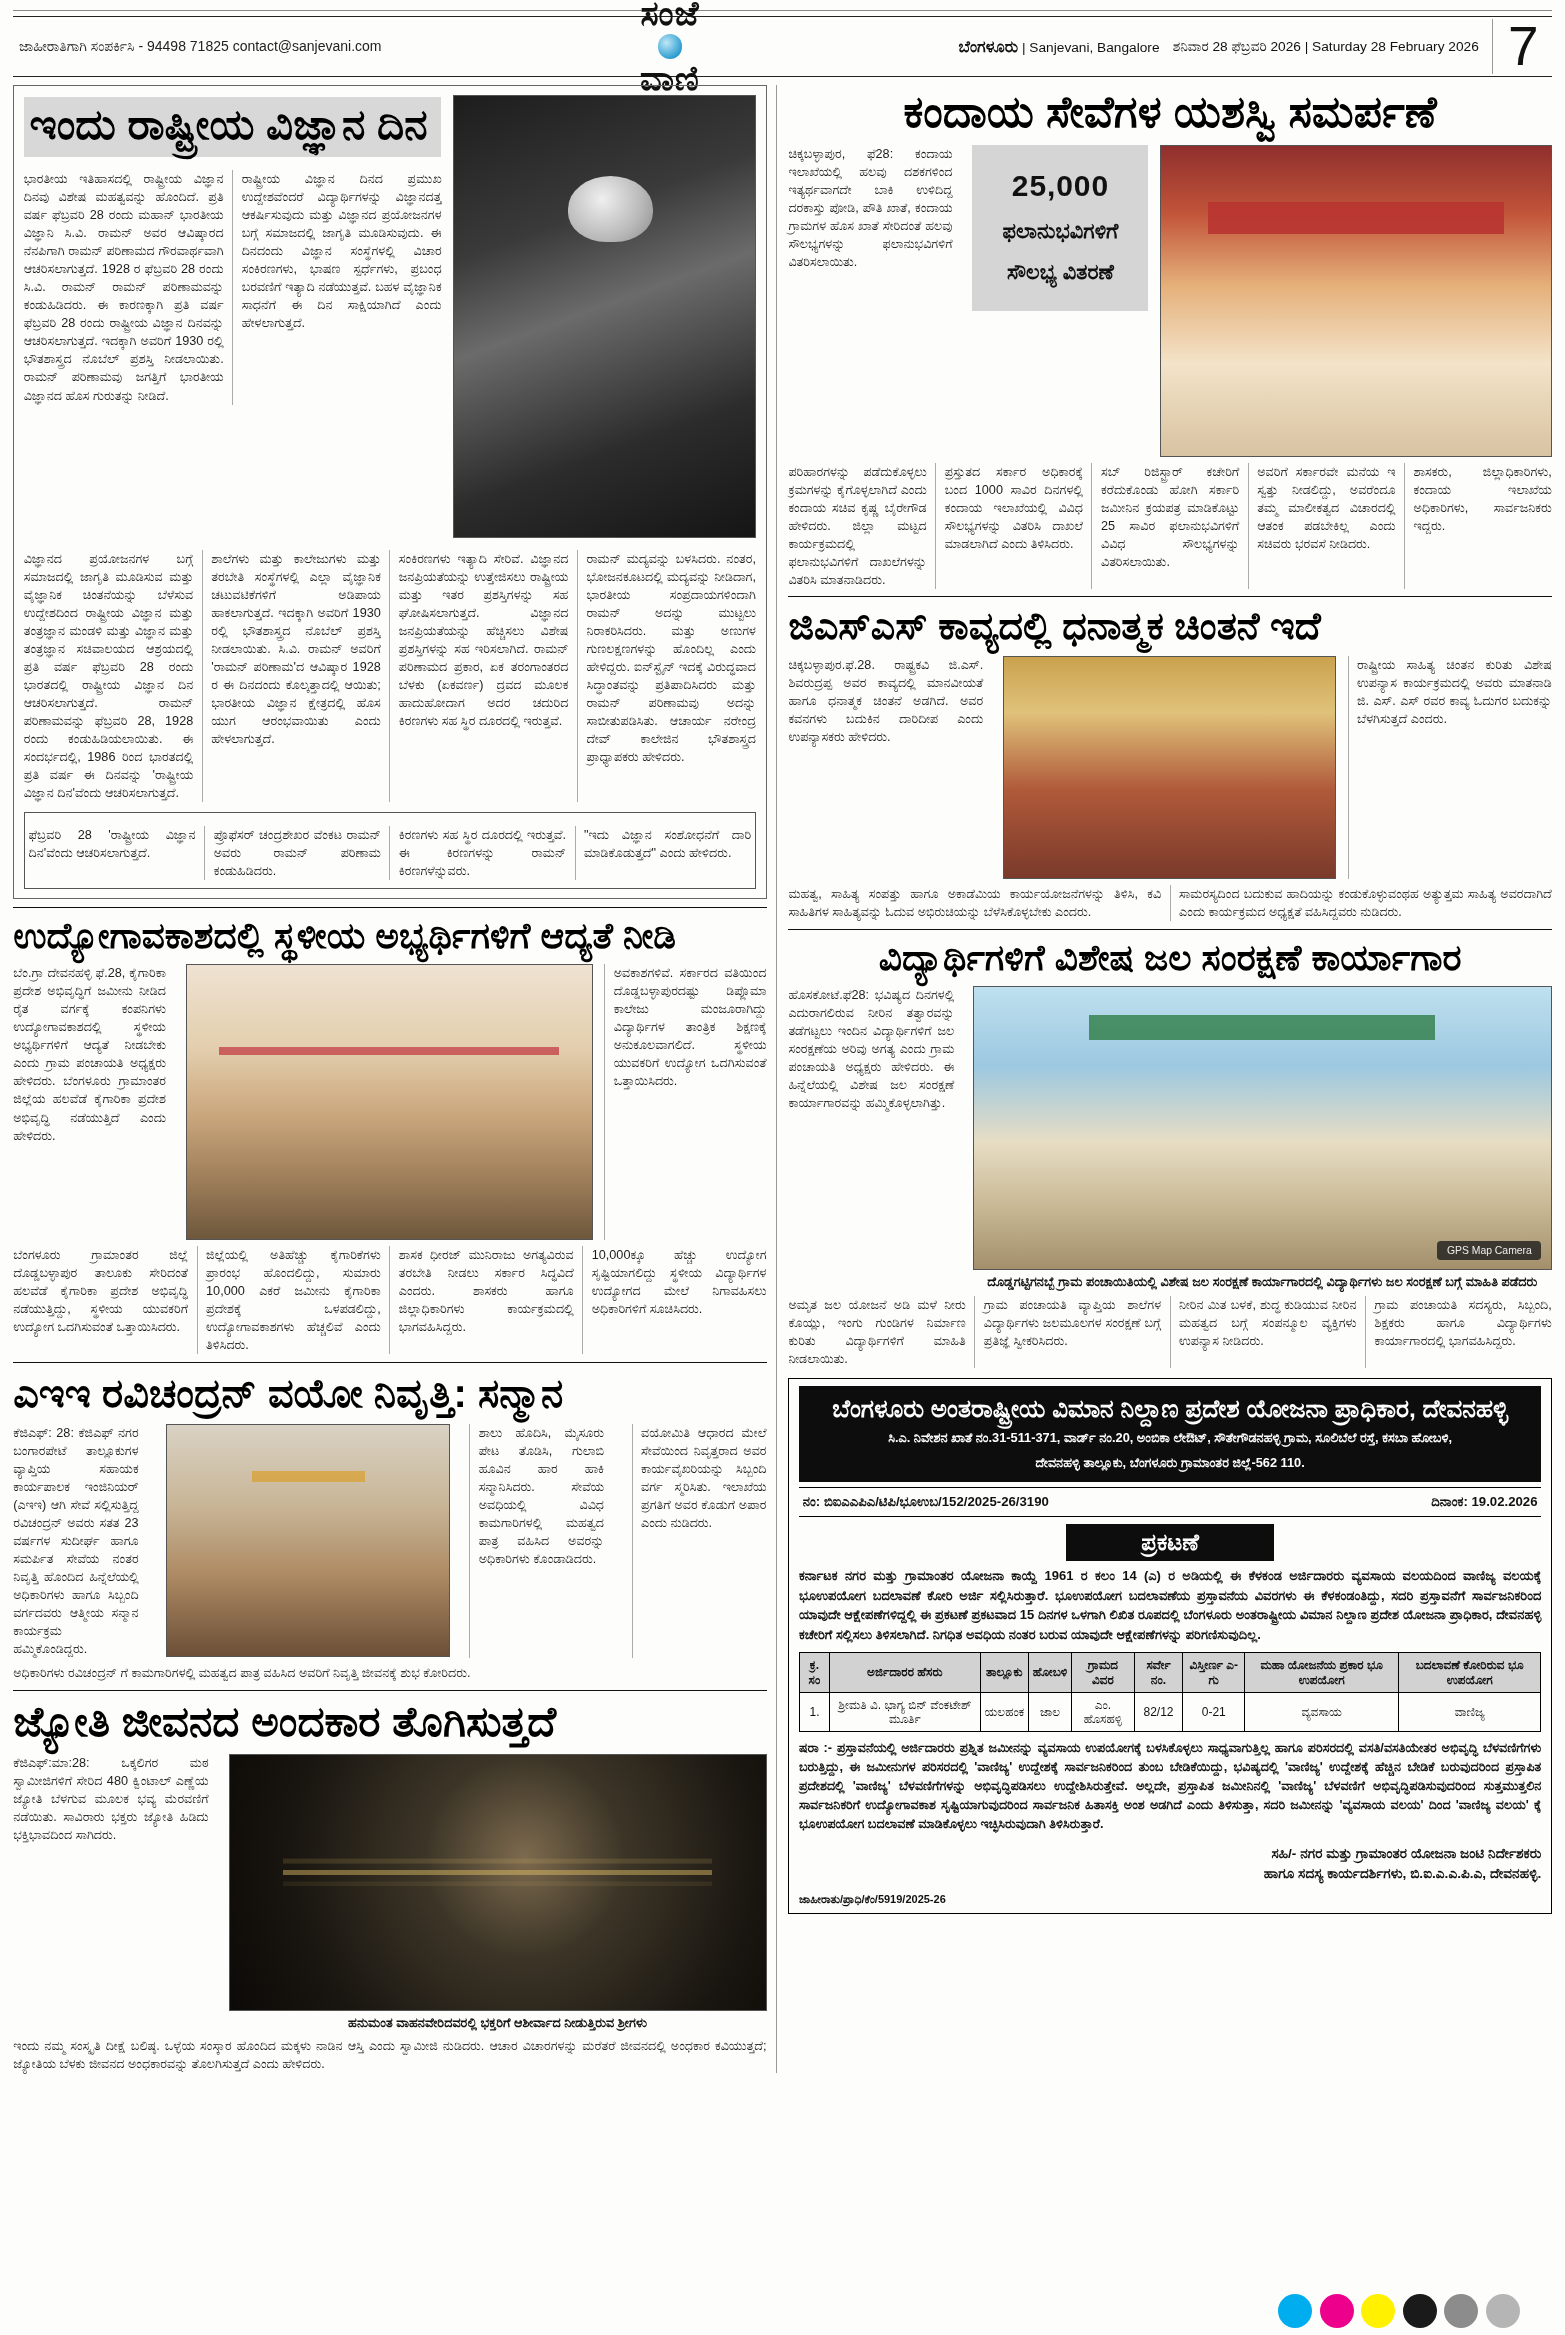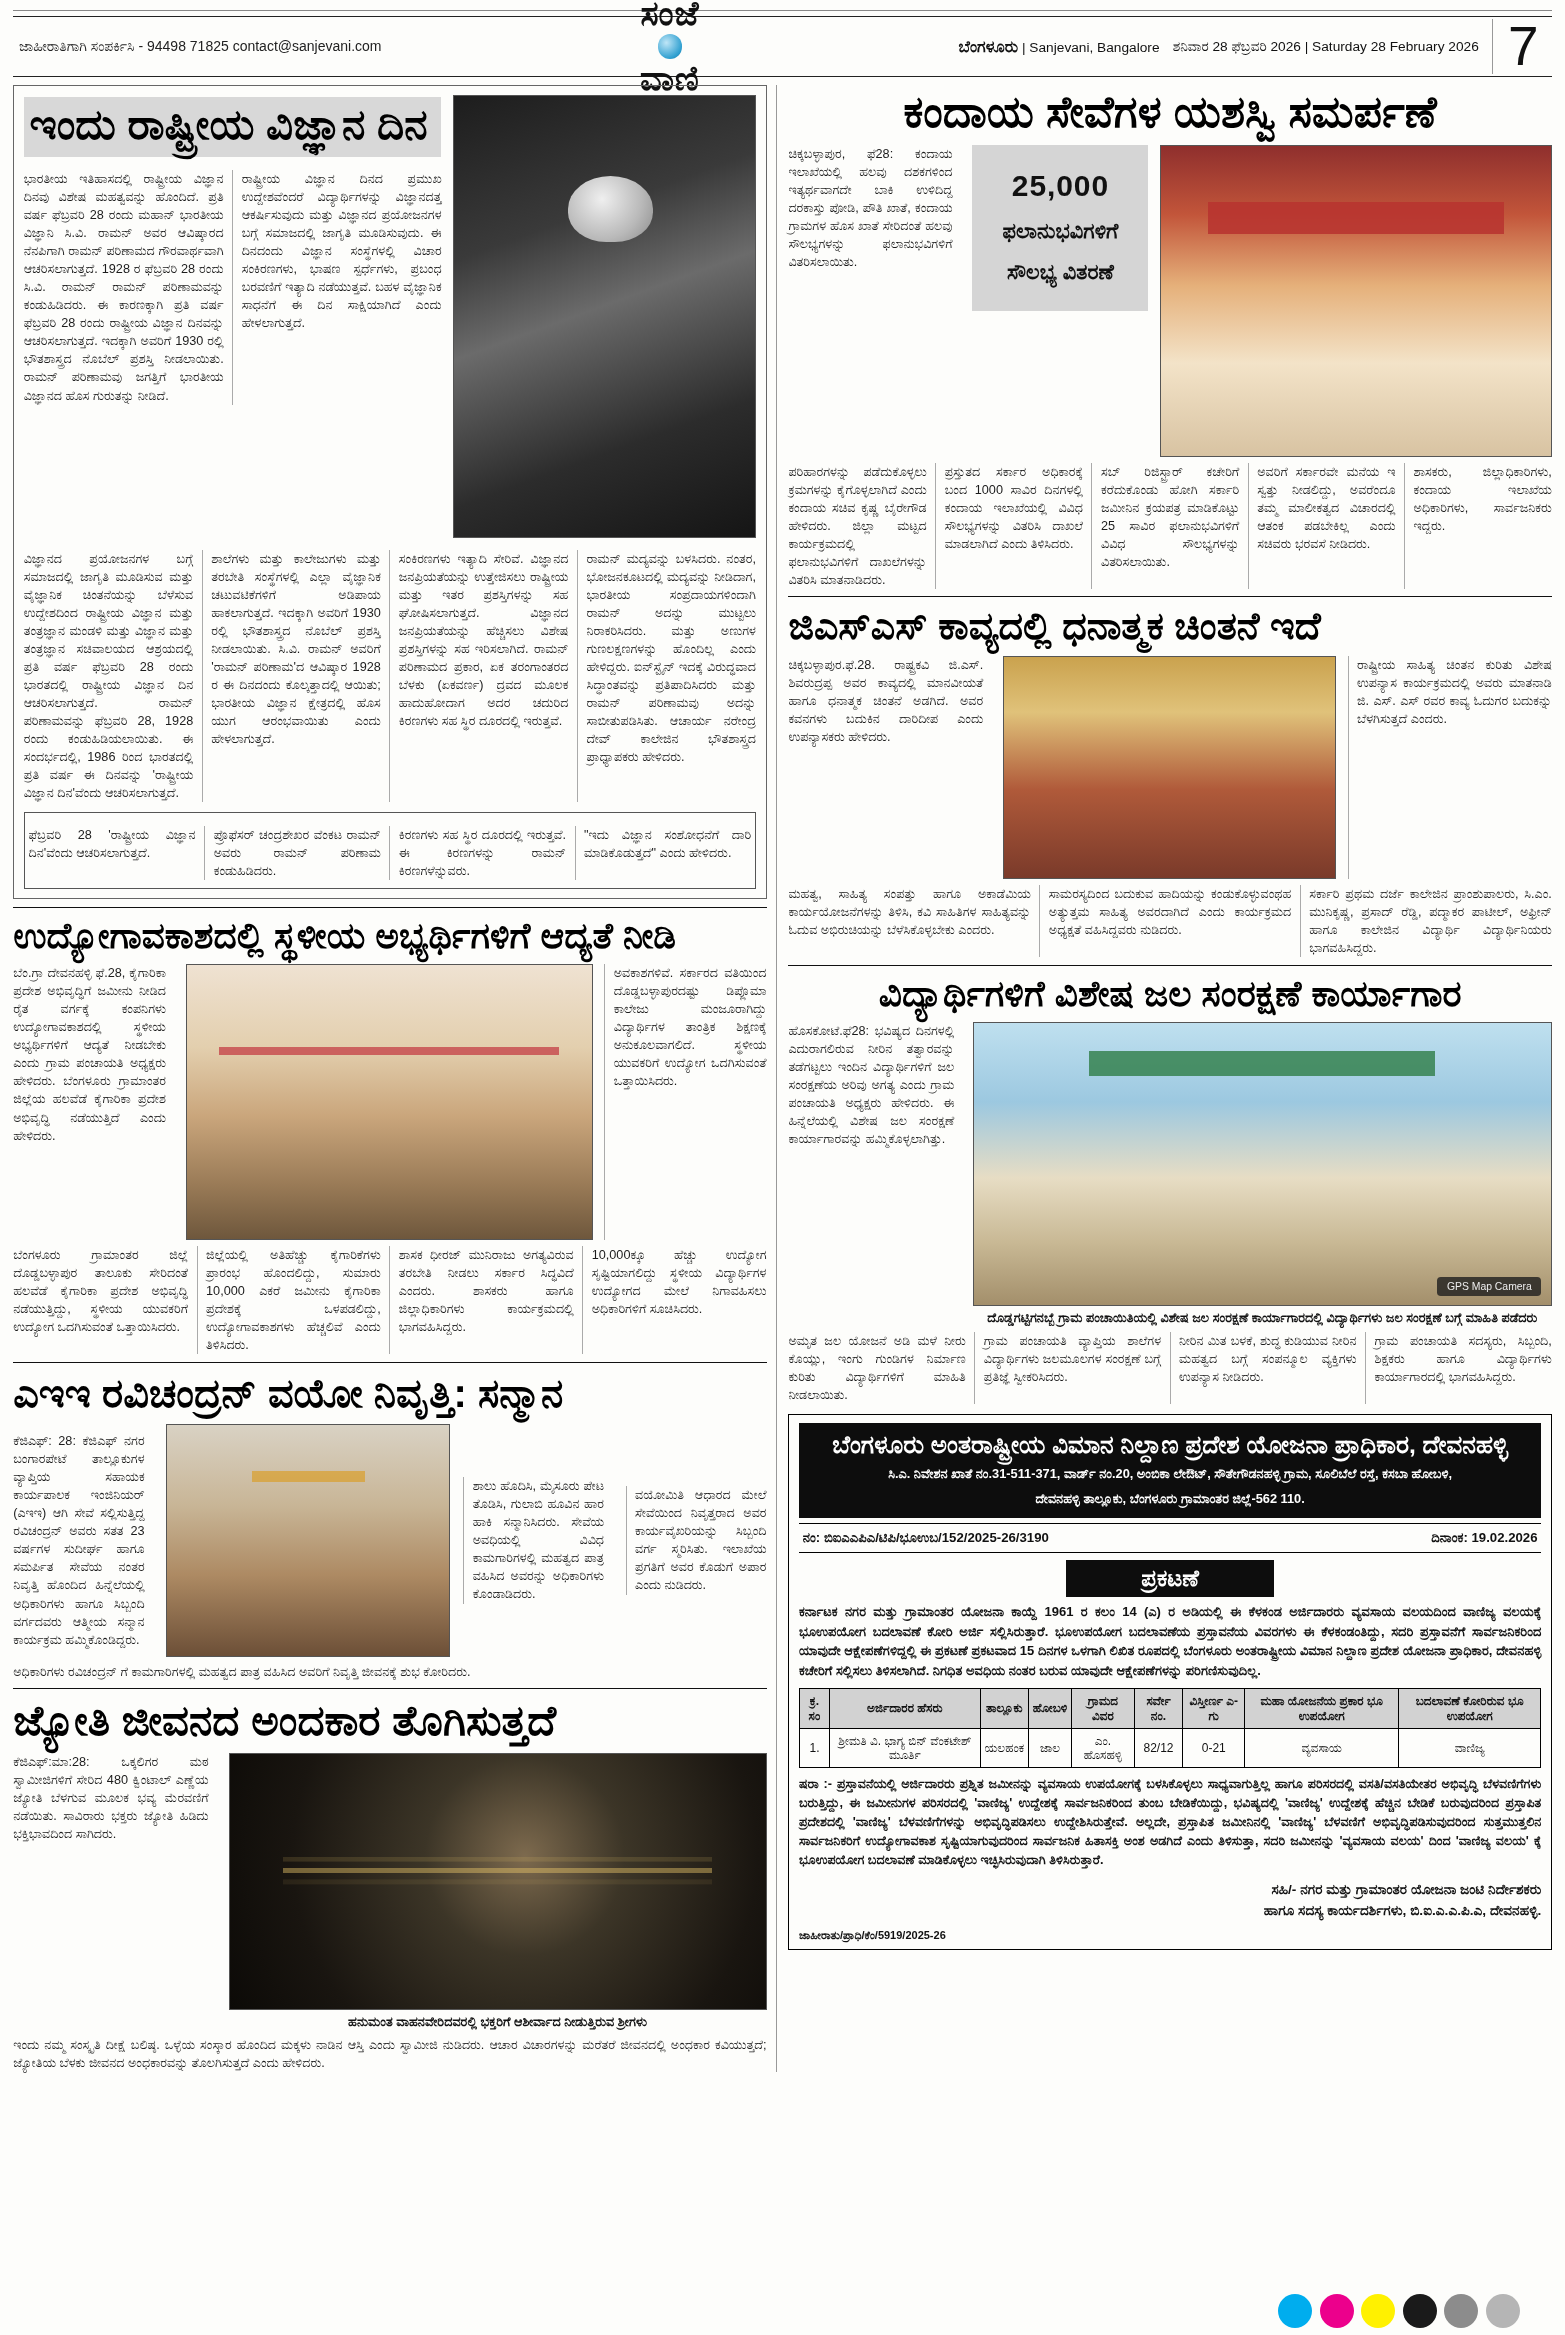--- a/index.html
+++ b/index.html
@@ -153,21 +153,21 @@
           <div class="tc">ಜಿಲ್ಲೆಯಲ್ಲಿ ಅತಿಹೆಚ್ಚು ಕೈಗಾರಿಕೆಗಳು ಪ್ರಾರಂಭ ಹೊಂದಲಿದ್ದು, ಸುಮಾರು 10,000 ಎಕರೆ ಜಮೀನು ಕೈಗಾರಿಕಾ ಪ್ರದೇಶಕ್ಕೆ ಒಳಪಡಲಿದ್ದು, ಉದ್ಯೋಗಾವಕಾಶಗಳು ಹೆಚ್ಚಲಿವೆ ಎಂದು ತಿಳಿಸಿದರು.</div>
           <div class="tc">ಶಾಸಕ ಧೀರಜ್ ಮುನಿರಾಜು ಅಗತ್ಯವಿರುವ ತರಬೇತಿ ನೀಡಲು ಸರ್ಕಾರ ಸಿದ್ಧವಿದೆ ಎಂದರು. ಶಾಸಕರು ಹಾಗೂ ಜಿಲ್ಲಾಧಿಕಾರಿಗಳು ಕಾರ್ಯಕ್ರಮದಲ್ಲಿ ಭಾಗವಹಿಸಿದ್ದರು.</div>
           <div class="tc">10,000ಕ್ಕೂ ಹೆಚ್ಚು ಉದ್ಯೋಗ ಸೃಷ್ಟಿಯಾಗಲಿದ್ದು ಸ್ಥಳೀಯ ವಿದ್ಯಾರ್ಥಿಗಳ ಉದ್ಯೋಗದ ಮೇಲೆ ನಿಗಾವಹಿಸಲು ಅಧಿಕಾರಿಗಳಿಗೆ ಸೂಚಿಸಿದರು.</div>
         </div>
       </div>
 
       <hr class="cutline">
 
       <div>
         <div class="headline" style="font-size:40px;">ಎಇಇ ರವಿಚಂದ್ರನ್ ವಯೋ ನಿವೃತ್ತಿ: ಸನ್ಮಾನ</div>
-        <div style="display:flex;gap:13px;align-items:center;">
+        <div style="display:flex;gap:19px;">
           <div class="tc" style="flex:1;">ಕೆಜಿಎಫ್: 28: ಕೆಜಿಎಫ್ ನಗರ ಬಂಗಾರಪೇಟೆ ತಾಲ್ಲೂಕುಗಳ ವ್ಯಾಪ್ತಿಯ ಸಹಾಯಕ ಕಾರ್ಯಪಾಲಕ ಇಂಜಿನಿಯರ್ (ಎಇಇ) ಆಗಿ ಸೇವೆ ಸಲ್ಲಿಸುತ್ತಿದ್ದ ರವಿಚಂದ್ರನ್ ಅವರು ಸತತ 23 ವರ್ಷಗಳ ಸುದೀರ್ಘ ಹಾಗೂ ಸಮರ್ಪಿತ ಸೇವೆಯ ನಂತರ ನಿವೃತ್ತಿ ಹೊಂದಿದ ಹಿನ್ನೆಲೆಯಲ್ಲಿ ಅಧಿಕಾರಿಗಳು ಹಾಗೂ ಸಿಬ್ಬಂದಿ ವರ್ಗದವರು ಆತ್ಮೀಯ ಸನ್ಮಾನ ಕಾರ್ಯಕ್ರಮ ಹಮ್ಮಿಕೊಂಡಿದ್ದರು.</div>
           <div class="photo ph-retire"></div>
           <div class="tc" style="flex:1;border-left:0.9px solid #aaa;">ಶಾಲು ಹೊದಿಸಿ, ಮೈಸೂರು ಪೇಟ ತೊಡಿಸಿ, ಗುಲಾಬಿ ಹೂವಿನ ಹಾರ ಹಾಕಿ ಸನ್ಮಾನಿಸಿದರು. ಸೇವೆಯ ಅವಧಿಯಲ್ಲಿ ವಿವಿಧ ಕಾಮಗಾರಿಗಳಲ್ಲಿ ಮಹತ್ವದ ಪಾತ್ರ ವಹಿಸಿದ ಅವರನ್ನು ಅಧಿಕಾರಿಗಳು ಕೊಂಡಾಡಿದರು.</div>
           <div class="tc" style="flex:1;border-left:0.9px solid #aaa;">ವಯೋಮಿತಿ ಆಧಾರದ ಮೇಲೆ ಸೇವೆಯಿಂದ ನಿವೃತ್ತರಾದ ಅವರ ಕಾರ್ಯವೈಖರಿಯನ್ನು ಸಿಬ್ಬಂದಿ ವರ್ಗ ಸ್ಮರಿಸಿತು. ಇಲಾಖೆಯ ಪ್ರಗತಿಗೆ ಅವರ ಕೊಡುಗೆ ಅಪಾರ ಎಂದು ನುಡಿದರು.</div>
         </div>
         <div class="tcols">
           <div class="tc">ಅಧಿಕಾರಿಗಳು ರವಿಚಂದ್ರನ್ ಗೆ ಕಾಮಗಾರಿಗಳಲ್ಲಿ ಮಹತ್ವದ ಪಾತ್ರ ವಹಿಸಿದ ಅವರಿಗೆ ನಿವೃತ್ತಿ ಜೀವನಕ್ಕೆ ಶುಭ ಕೋರಿದರು.</div>
         </div>
       </div>
 
@@ -215,21 +215,20 @@
       <div>
         <div class="headline" style="font-size:38px;">ಜಿಎಸ್‌ಎಸ್ ಕಾವ್ಯದಲ್ಲಿ ಧನಾತ್ಮಕ ಚಿಂತನೆ ಇದೆ</div>
         <div style="display:flex;gap:11.4px;">
           <div class="tc" style="flex:1;">ಚಿಕ್ಕಬಳ್ಳಾಪುರ.ಫೆ.28. ರಾಷ್ಟ್ರಕವಿ ಜಿ.ಎಸ್. ಶಿವರುದ್ರಪ್ಪ ಅವರ ಕಾವ್ಯದಲ್ಲಿ ಮಾನವೀಯತೆ ಹಾಗೂ ಧನಾತ್ಮಕ ಚಿಂತನೆ ಅಡಗಿದೆ. ಅವರ ಕವನಗಳು ಬದುಕಿನ ದಾರಿದೀಪ ಎಂದು ಉಪನ್ಯಾಸಕರು ಹೇಳಿದರು.</div>
           <div class="photo ph-gss"></div>
           <div class="tc" style="flex:1;border-left:0.9px solid #aaa;">ರಾಷ್ಟ್ರೀಯ ಸಾಹಿತ್ಯ ಚಿಂತನ ಕುರಿತು ವಿಶೇಷ ಉಪನ್ಯಾಸ ಕಾರ್ಯಕ್ರಮದಲ್ಲಿ ಅವರು ಮಾತನಾಡಿ ಜಿ. ಎಸ್. ಎಸ್ ರವರ ಕಾವ್ಯ ಓದುಗರ ಬದುಕನ್ನು ಬೆಳಗಿಸುತ್ತದೆ ಎಂದರು.</div>
         </div>
         <div class="tcols ruled">
           <div class="tc">ಮಹತ್ವ, ಸಾಹಿತ್ಯ ಸಂಪತ್ತು ಹಾಗೂ ಅಕಾಡೆಮಿಯ ಕಾರ್ಯಯೋಜನೆಗಳನ್ನು ತಿಳಿಸಿ, ಕವಿ ಸಾಹಿತಿಗಳ ಸಾಹಿತ್ಯವನ್ನು ಓದುವ ಅಭಿರುಚಿಯನ್ನು ಬೆಳೆಸಿಕೊಳ್ಳಬೇಕು ಎಂದರು.</div>
           <div class="tc">ಸಾಮರಸ್ಯದಿಂದ ಬದುಕುವ ಹಾದಿಯನ್ನು ಕಂಡುಕೊಳ್ಳುವಂಥಹ ಅತ್ಯುತ್ತಮ ಸಾಹಿತ್ಯ ಅವರದಾಗಿದೆ ಎಂದು ಕಾರ್ಯಕ್ರಮದ ಅಧ್ಯಕ್ಷತೆ ವಹಿಸಿದ್ದವರು ನುಡಿದರು.</div>
-          <div class="tc">ಸರ್ಕಾರಿ ಪ್ರಥಮ ದರ್ಜೆ ಕಾಲೇಜಿನ ಪ್ರಾಂಶುಪಾಲರು, ಸಿ.ಎಂ. ಮುನಿಕೃಷ್ಣ, ಪ್ರಸಾದ್ ರೆಡ್ಡಿ, ಪದ್ಮಾಕರ ಪಾಟೀಲ್, ಅಫ್ರೀನ್ ಹಾಗೂ ಕಾಲೇಜಿನ ವಿದ್ಯಾರ್ಥಿ ವಿದ್ಯಾರ್ಥಿನಿಯರು ಭಾಗವಹಿಸಿದ್ದರು.</div>
         </div>
       </div>
 
       <hr class="cutline">
 
       <div>
         <div class="headline" style="font-size:36px;text-align:center;">ವಿದ್ಯಾರ್ಥಿಗಳಿಗೆ ವಿಶೇಷ ಜಲ ಸಂರಕ್ಷಣೆ ಕಾರ್ಯಾಗಾರ</div>
         <div style="display:flex;gap:10px;">
           <div class="tc" style="flex:1;">ಹೊಸಕೋಟೆ.ಫೆ28: ಭವಿಷ್ಯದ ದಿನಗಳಲ್ಲಿ ಎದುರಾಗಲಿರುವ ನೀರಿನ ತತ್ವಾರವನ್ನು ತಡೆಗಟ್ಟಲು ಇಂದಿನ ವಿದ್ಯಾರ್ಥಿಗಳಿಗೆ ಜಲ ಸಂರಕ್ಷಣೆಯ ಅರಿವು ಅಗತ್ಯ ಎಂದು ಗ್ರಾಮ ಪಂಚಾಯತಿ ಅಧ್ಯಕ್ಷರು ಹೇಳಿದರು. ಈ ಹಿನ್ನೆಲೆಯಲ್ಲಿ ವಿಶೇಷ ಜಲ ಸಂರಕ್ಷಣೆ ಕಾರ್ಯಾಗಾರವನ್ನು ಹಮ್ಮಿಕೊಳ್ಳಲಾಗಿತ್ತು.</div>
           <div>

